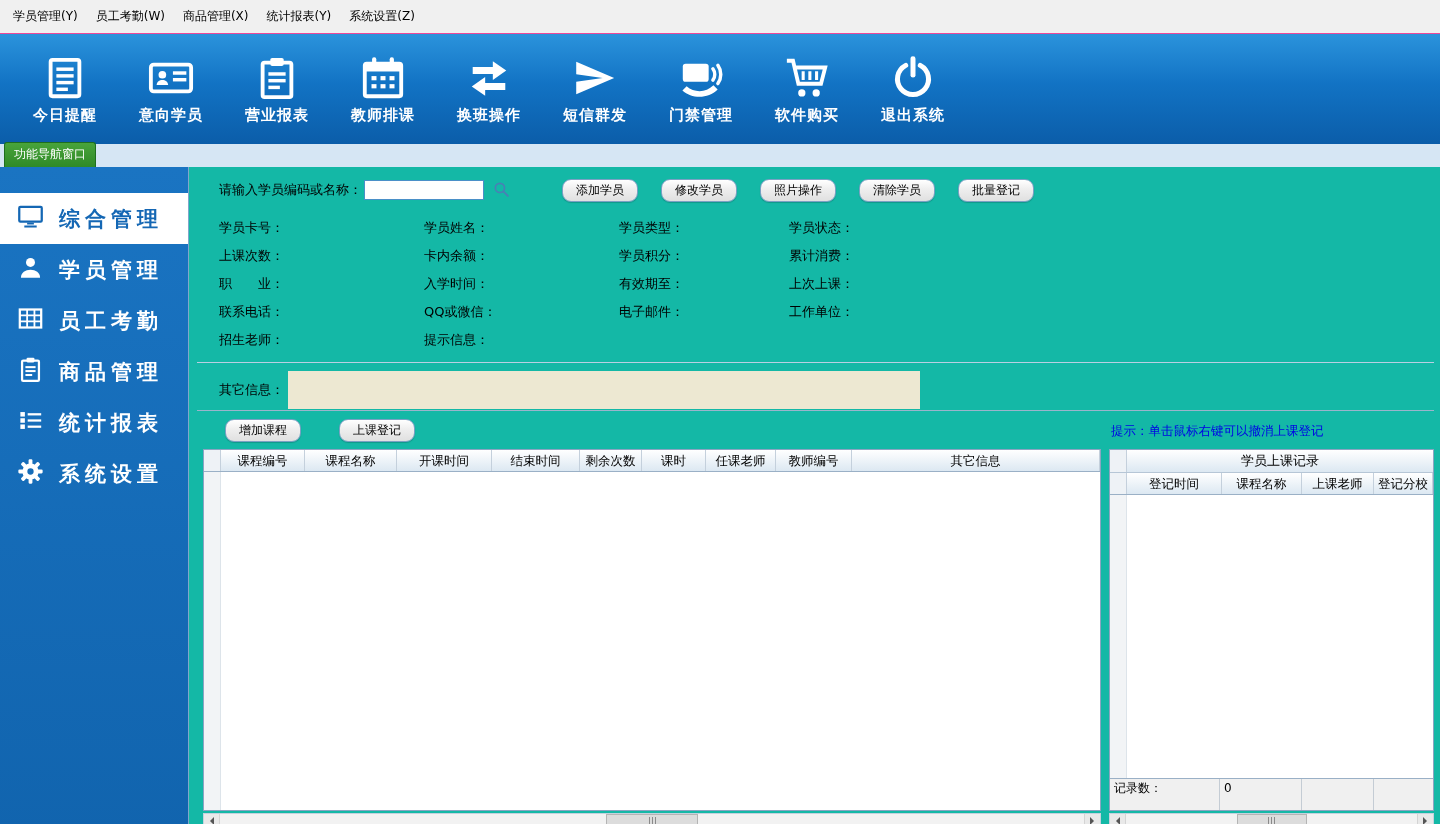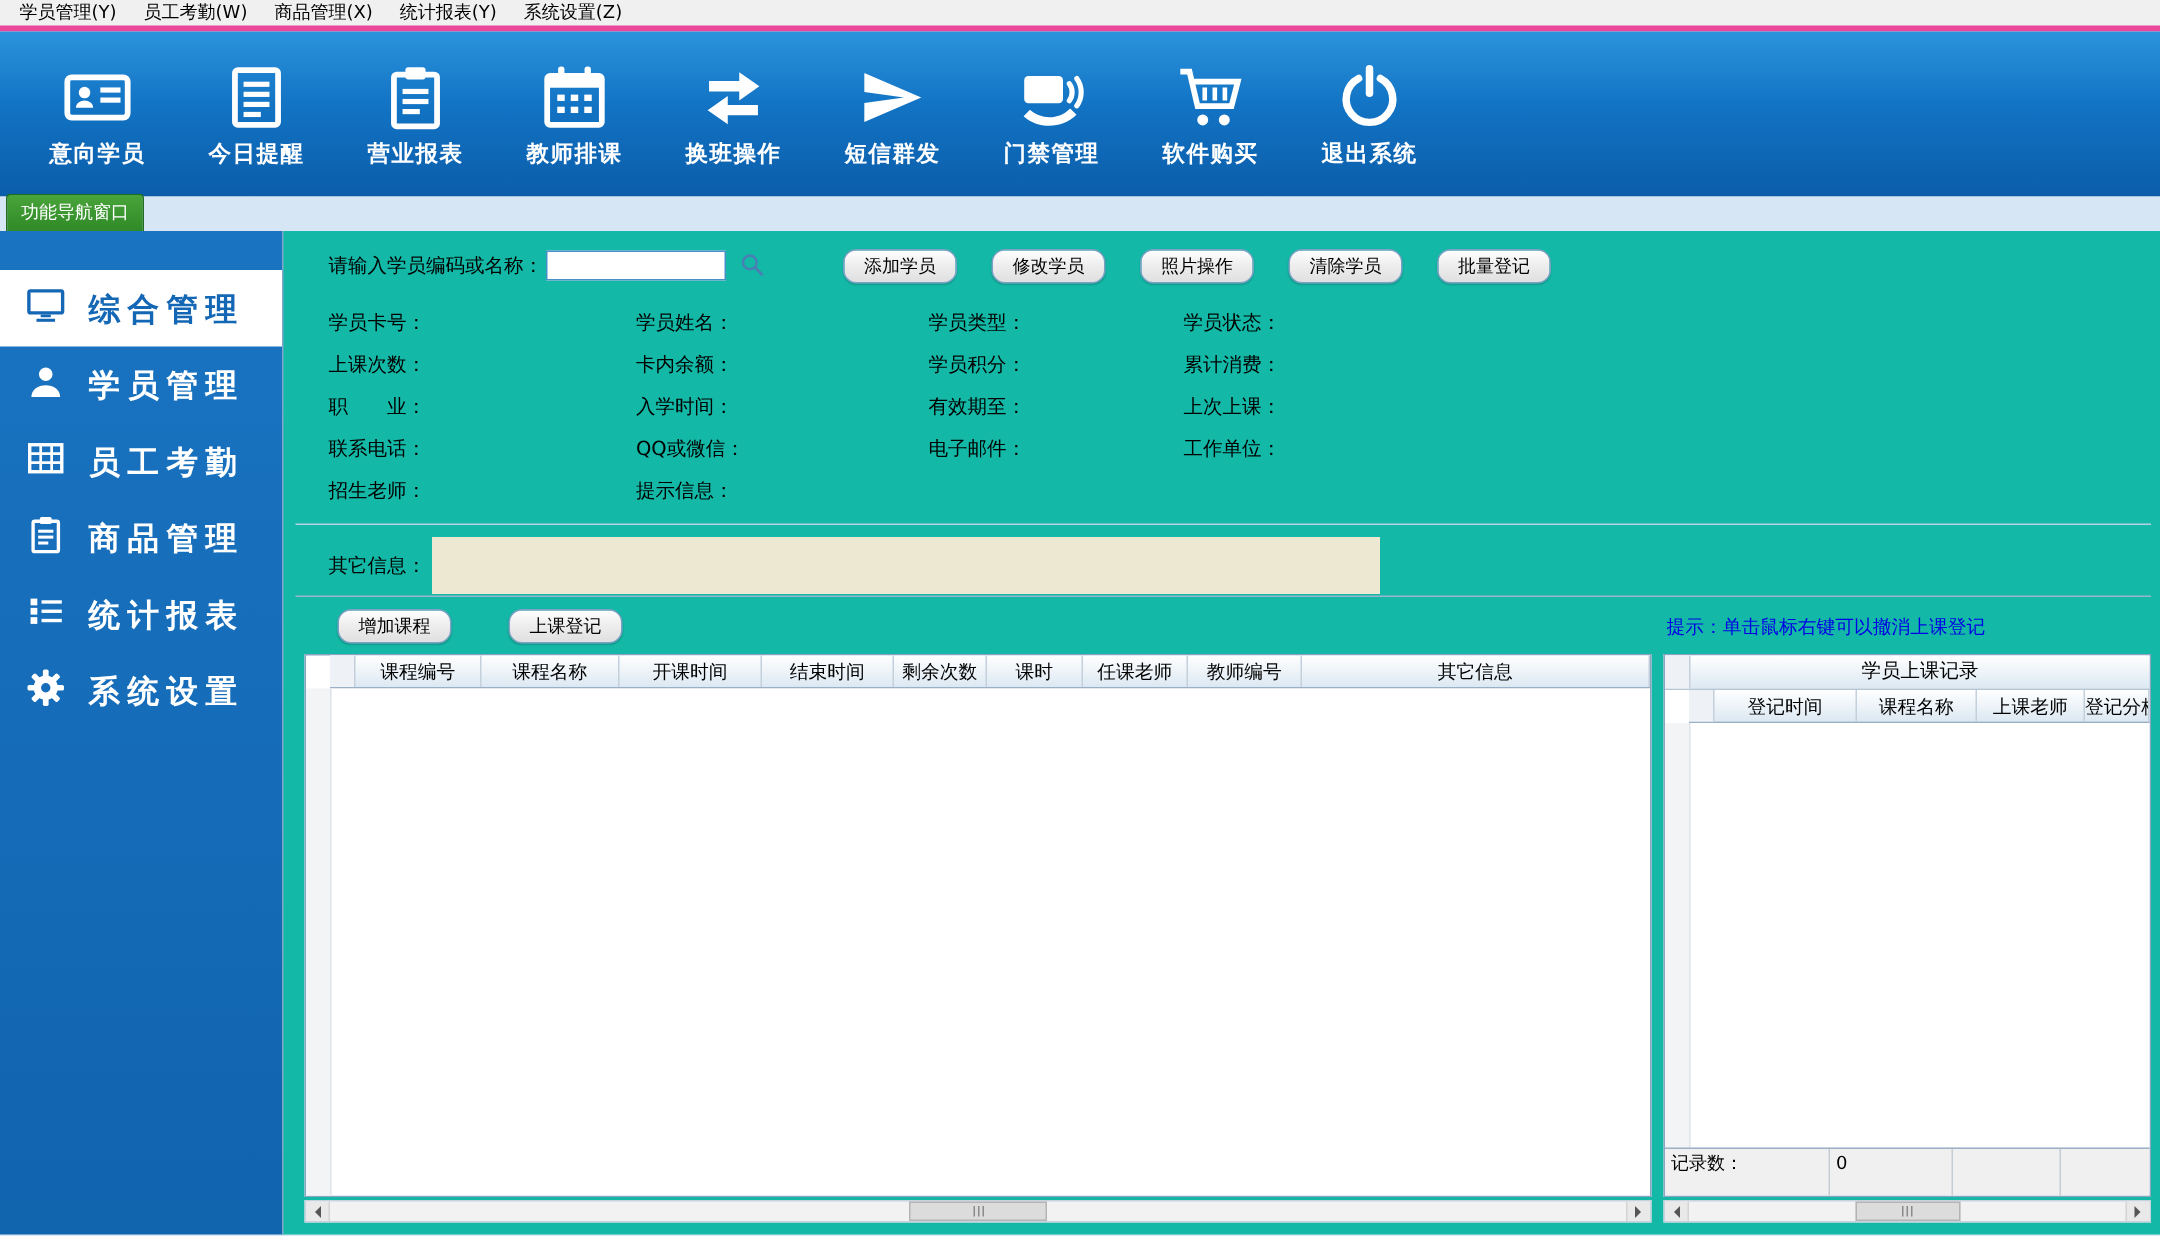--- a/index.html
+++ b/index.html
@@ -1,20 +1,20 @@
 <!DOCTYPE html>
 <html><head>
 <meta charset="utf-8">
 <style>
   * { margin:0; padding:0; box-sizing:border-box; }
   html,body { width:1440px; height:824px; overflow:hidden; }
   body { font-family:"DejaVu Sans","Liberation Sans",sans-serif; font-size:12px; background:#d6e6f4; color:#000; }
 
   
-  .menubar { height:21px; background:#f0f0f0; border-bottom:4px solid #ec4899; display:flex; align-items:center; padding-left:4px; }
+  .menubar { height:34px; background:#f0f0f0; border-bottom:1px solid #ec4899; display:flex; align-items:center; padding-left:4px; }
   .menu-item { padding:3px 9px; font-size:12px; cursor:default; }
 
   
   .toolbar { height:110px; background:linear-gradient(180deg,#2b93dc 0%,#1273c4 45%,#0b5da9 100%); display:flex; align-items:center; padding-left:12px; }
   .tool { width:106px; display:flex; flex-direction:column; align-items:center; color:#fff; cursor:pointer; }
   .tool-icon { height:48px; display:flex; align-items:center; justify-content:center; }
   .tool-icon svg { width:46px; height:46px; }
   .tool-label { font-size:15px; font-weight:bold; margin-top:4px; letter-spacing:1px; white-space:nowrap; }
 
   
@@ -59,21 +59,21 @@
   .left-panel { width:898px; display:flex; flex-direction:column; flex:none; min-height:0; }
   .right-panel { flex:1; display:flex; flex-direction:column; min-width:0; min-height:0; }
   .course-buttons { display:flex; gap:38px; margin:3px 0 7px 22px; flex:none; }
   .hint { color:#0000e6; font-size:12.5px; margin:7px 0 9px 2px; white-space:nowrap; overflow:hidden; flex:none; }
 
   
   .grid-table { flex:1; display:flex; flex-direction:column; border:1px solid #8aa4c2; background:#fff; min-height:0; }
   .tbl-title-row { display:flex; height:23px; background:linear-gradient(#ffffff,#dce8f2); border-bottom:1px solid #b6c6d6; flex:none; }
   .sel-col { width:17px; background:#eef2f6; border-right:1px solid #c4d0dc; flex:none; }
   .tbl-title { flex:1; text-align:center; font-size:13px; line-height:22px; overflow:hidden; white-space:nowrap; }
-  .tbl-head-row { display:flex; height:22px; background:linear-gradient(#ffffff,#dce8f2); border-bottom:1px solid #9ab0c6; flex:none;margin-left:16px; }
+  .tbl-head-row { display:flex; height:22px; background:linear-gradient(#ffffff,#dce8f2); border-bottom:1px solid #9ab0c6; flex:none; }
   .th { border-right:1px solid #c4d0dc; font-size:12.5px; line-height:21px; text-align:center; flex:none; overflow:hidden; white-space:nowrap; cursor:pointer; }
   .tbl-body { flex:1; display:flex; background:#fff; min-height:0; }
   .tbl-body .sel-col { background:#f2f4f6; border-right:1px solid #dde4ea; }
 
   .lt .th:nth-child(2){width:84px}.lt .th:nth-child(3){width:92px}.lt .th:nth-child(4){width:95px}
   .lt .th:nth-child(5){width:88px}.lt .th:nth-child(6){width:62px}.lt .th:nth-child(7){width:64px}
   .lt .th:nth-child(8){width:70px}.lt .th:nth-child(9){width:76px}.lt .th:nth-child(10){flex:1}
   .rt .th:nth-child(2){width:95px}.rt .th:nth-child(3){width:80px}.rt .th:nth-child(4){width:72px}.rt .th:nth-child(5){flex:1}
 
   .tbl-footer { display:flex; height:32px; border-top:1px solid #9ab0c6; background:#f0f0f0; font-size:12px; flex:none; }
@@ -99,40 +99,40 @@
   <span class="menu-item">员工考勤(W)</span>
   <span class="menu-item">商品管理(X)</span>
   <span class="menu-item">统计报表(Y)</span>
   <span class="menu-item">系统设置(Z)</span>
 </div>
 
 <div class="toolbar">
   <div class="tool">
     <span class="tool-icon">
       <svg viewBox="0 0 24 24">
+          <rect x="4.5" y="2.5" width="15" height="19" rx="1" fill="none" stroke="currentColor" stroke-width="2"></rect>
+          <rect x="7.5" y="6.5" width="9" height="1.8" fill="currentColor"></rect>
+          <rect x="7.5" y="10" width="9" height="1.8" fill="currentColor"></rect>
+          <rect x="7.5" y="13.5" width="9" height="1.8" fill="currentColor"></rect>
+          <rect x="7.5" y="17" width="6" height="1.8" fill="currentColor"></rect>
+        </svg>
+    </span>
+    <span class="tool-label">今日提醒</span>
+  </div>
+  <div class="tool">
+    <span class="tool-icon">
+      <svg viewBox="0 0 24 24">
           <rect x="1.5" y="5" width="21" height="14" rx="1.5" fill="none" stroke="currentColor" stroke-width="2"></rect>
           <circle cx="7.5" cy="10.3" r="2" fill="currentColor"></circle>
           <path d="M4.5 15.6c0-1.6 1.5-2.6 3-2.6s3 1 3 2.6z" fill="currentColor"></path>
           <rect x="13" y="8.5" width="7" height="1.8" fill="currentColor"></rect>
           <rect x="13" y="12" width="7" height="1.8" fill="currentColor"></rect>
         </svg>
     </span>
     <span class="tool-label">意向学员</span>
-  </div>
-  <div class="tool">
-    <span class="tool-icon">
-      <svg viewBox="0 0 24 24">
-          <rect x="4.5" y="2.5" width="15" height="19" rx="1" fill="none" stroke="currentColor" stroke-width="2"></rect>
-          <rect x="7.5" y="6.5" width="9" height="1.8" fill="currentColor"></rect>
-          <rect x="7.5" y="10" width="9" height="1.8" fill="currentColor"></rect>
-          <rect x="7.5" y="13.5" width="9" height="1.8" fill="currentColor"></rect>
-          <rect x="7.5" y="17" width="6" height="1.8" fill="currentColor"></rect>
-        </svg>
-    </span>
-    <span class="tool-label">今日提醒</span>
   </div>
   <div class="tool">
     <span class="tool-icon">
       <svg viewBox="0 0 24 24">
           <rect x="4.5" y="4" width="15" height="18" rx="1" fill="none" stroke="currentColor" stroke-width="2"></rect>
           <rect x="8.5" y="1.5" width="7" height="4.2" rx="1" fill="currentColor"></rect>
           <rect x="7.5" y="9" width="9" height="1.8" fill="currentColor"></rect>
           <rect x="7.5" y="12.5" width="9" height="1.8" fill="currentColor"></rect>
           <rect x="7.5" y="16" width="6" height="1.8" fill="currentColor"></rect>
         </svg>

